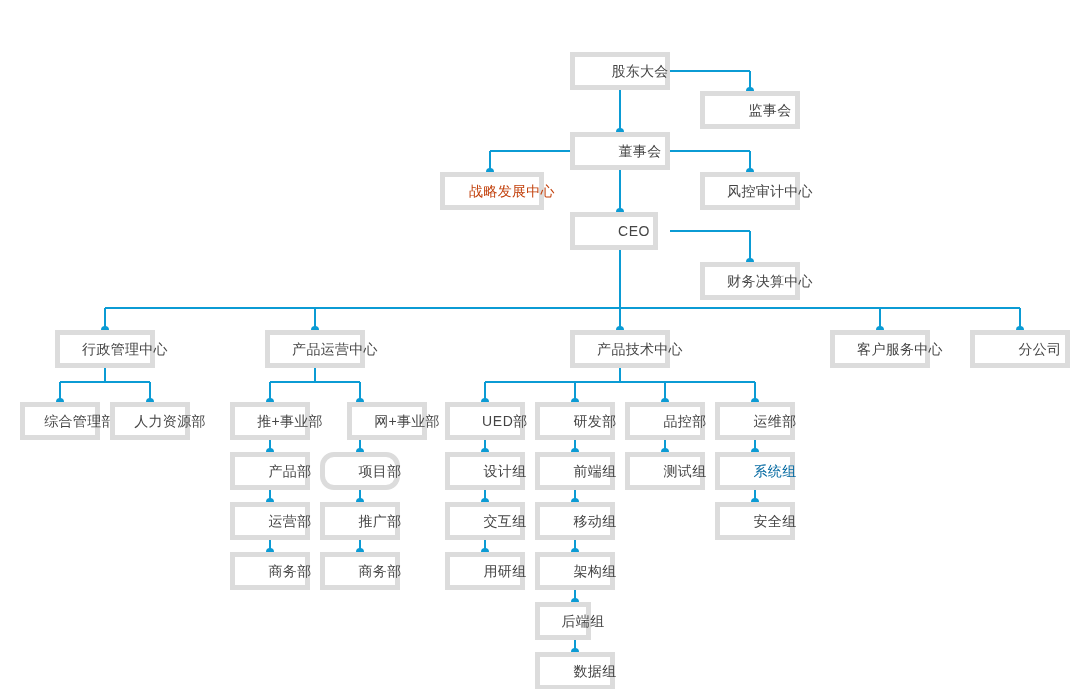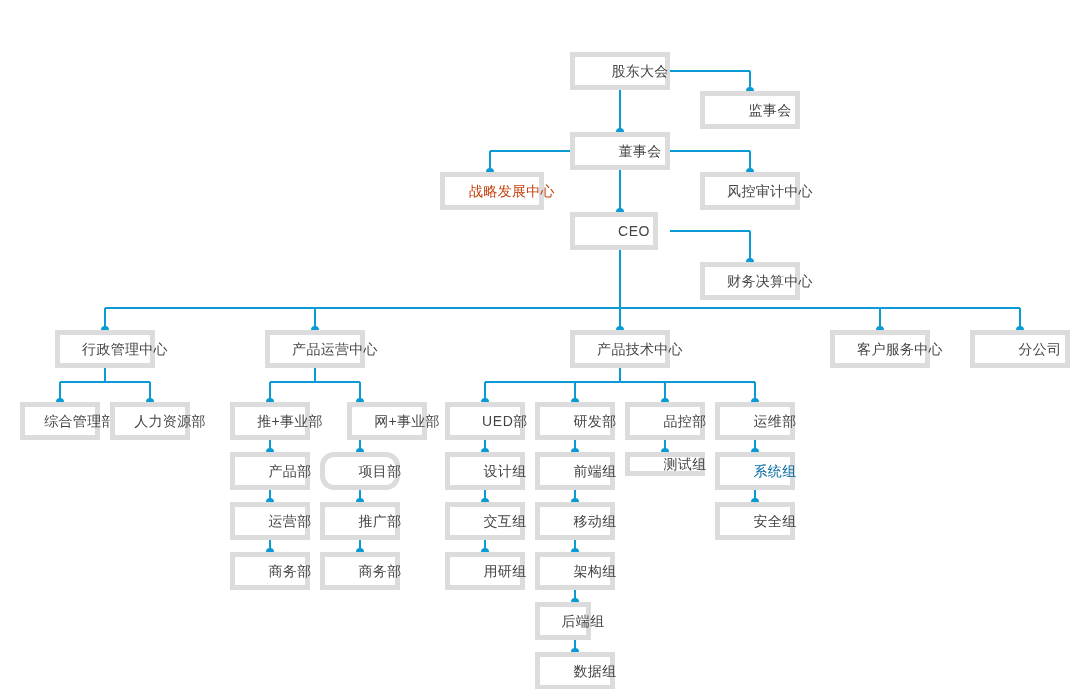--- a/index.html
+++ b/index.html
@@ -228,21 +228,21 @@
     </div>
     <div class="node" style="left: 535px; top: 602px; width: 56px; height: 38px; border-color: rgb(220, 220, 220); background: rgb(255, 255, 255); color: rgb(69, 69, 69); font-size: 14px; text-align: right;">
       <span>后端组</span>
     </div>
     <div class="node" style="left: 535px; top: 652px; width: 80px; height: 38px; border-color: rgb(220, 220, 220); background: rgb(255, 255, 255); color: rgb(69, 69, 69); font-size: 14px;">
       <span>数据组</span>
     </div>
     <div class="node" style="left: 625px; top: 402px; width: 80px; height: 38px; border-color: rgb(220, 220, 220); background: rgb(255, 255, 255); color: rgb(69, 69, 69); font-size: 14px;">
       <span>品控部</span>
     </div>
-    <div class="node" style="left: 625px; top: 452px; width: 80px; height: 24px; border-color: rgb(220, 220, 220); background: rgb(255, 255, 255); color: rgb(69, 69, 69); font-size: 14px;">
+    <div class="node" style="left: 625px; top: 452px; width: 80px; height: 38px; border-color: rgb(220, 220, 220); background: rgb(255, 255, 255); color: rgb(69, 69, 69); font-size: 14px;">
       <span>测试组</span>
     </div>
     <div class="node" style="left: 715px; top: 402px; width: 80px; height: 38px; border-color: rgb(220, 220, 220); background: rgb(255, 255, 255); color: rgb(69, 69, 69); font-size: 14px;">
       <span>运维部</span>
     </div>
     <div class="node" style="left: 715px; top: 452px; width: 80px; height: 38px; border-color: rgb(220, 220, 220); background: rgb(255, 255, 255); color: #0369a1; font-size: 14px;">
       <span>系统组</span>
     </div>
     <div class="node" style="left: 715px; top: 502px; width: 80px; height: 38px; border-color: rgb(220, 220, 220); background: rgb(255, 255, 255); color: rgb(69, 69, 69); font-size: 14px;">
       <span>安全组</span>

